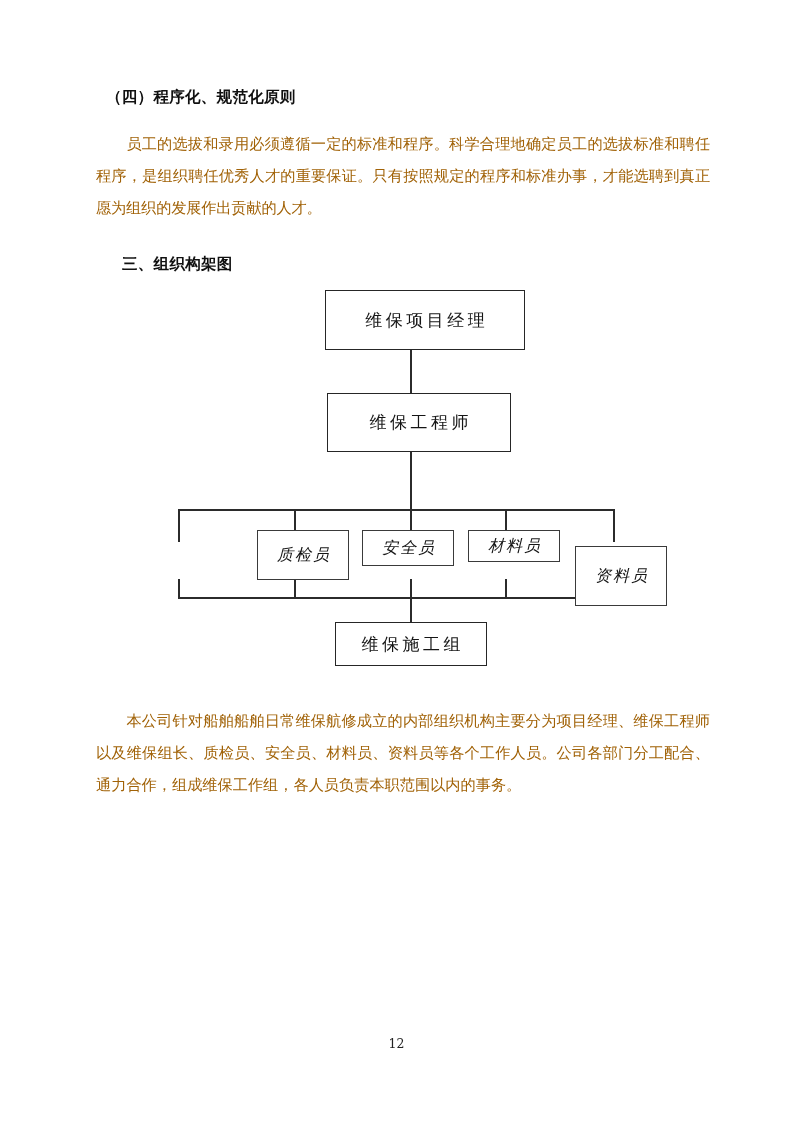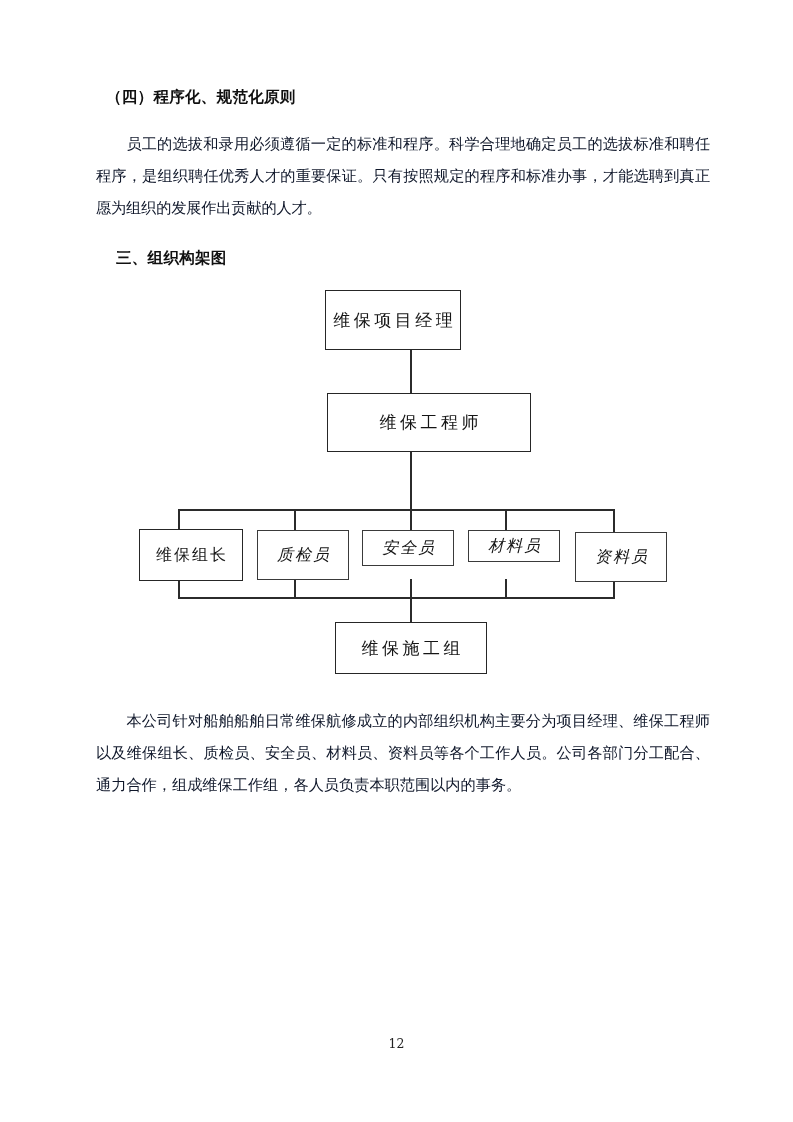--- a/index.html
+++ b/index.html
@@ -34,28 +34,28 @@
     margin: 0 0 18px 0;
     padding-left: 10px;
     line-height: 26px;
   }
   .heading-2 {
     font-family: "DejaVu Sans", sans-serif;
     font-weight: bold;
     font-size: 15.5px;
     color: #101010;
     letter-spacing: 0.3px;
-    margin: 10px;
+    margin: 16px;
     padding-left: 10px;
     line-height: 26px;
   }
   .para {
     font-family: "DejaVu Serif", serif;
     font-size: 15.2px;
-    color: #0f172a;
+    color: #a16207;
     line-height: 32px;
     margin: 0;
     text-align: justify;
     text-justify: inter-ideograph;
     text-indent: 2em;
   }
   .para-tight { letter-spacing: -0.15px; }
 
   .spacer-1 { height: 11px; }
 
@@ -126,57 +126,56 @@
     <p class="para para-tight">员工的选拔和录用必须遵循一定的标准和程序。科学合理地确定员工的选拔标准和聘任程序，是组织聘任优秀人才的重要保证。只有按照规定的程序和标准办事，才能选聘到真正愿为组织的发展作出贡献的人才。</p>
 
     <div class="spacer-1"></div>
 
     <h3 class="heading-2">三、组织构架图</h3>
 
   </div>
 
   <div class="orgchart">
 
-    <div class="node" style="left:325px; top:24px; width:136px; height:60px;">维保项目经理</div>
+    <div class="node" style="left:325px; top:24px; width:200px; height:60px;">维保项目经理</div>
 
     <div class="conn v" style="left:410px; top:84px; width:2.4px; height:43px;"></div>
 
-    <div class="node" style="left:327px; top:127px; width:204px; height:59px;">维保工程师</div>
+    <div class="node" style="left:327px; top:127px; width:184px; height:59px;">维保工程师</div>
 
     <div class="conn v" style="left:410px; top:186px; width:2.4px; height:59px;"></div>
 
     <div class="conn h" style="left:178px; top:243px; width:437px; height:1.8px;"></div>
 
     <div class="conn v vthin" style="left:178px; top:243px; height:33px;"></div>
     <div class="conn v vthin" style="left:294px; top:243px; height:33px;"></div>
     <div class="conn v vthin" style="left:410px; top:243px; height:33px;"></div>
     <div class="conn v vthin" style="left:505px; top:243px; height:33px;"></div>
     <div class="conn v vthin" style="left:613px; top:243px; height:33px;"></div>
 
-    <div class="node node-sm" style="left:139px; top:263px; width:104px; height:52px;">维保组长</div>
 
     <div class="node node-sm thin" style="left:257px; top:264px; width:92px; height:50px;">质检员</div>
 
     <div class="node node-sm thin" style="left:362px; top:264px; width:92px; height:36px;">安全员</div>
 
     <div class="node node-sm thin" style="left:468px; top:264px; width:92px; height:32px;">材料员</div>
 
-    <div class="node node-sm thin" style="left:575px; top:266px; width:92px; height:50px;">资料员</div>
+    <div class="node node-sm thin" style="left:575px; top:280px; width:92px; height:60px;">资料员</div>
 
     <div class="conn v vthin" style="left:178px; top:313px; height:19px;"></div>
     <div class="conn v vthin" style="left:294px; top:313px; height:19px;"></div>
     <div class="conn v vthin" style="left:410px; top:313px; height:19px;"></div>
     <div class="conn v vthin" style="left:505px; top:313px; height:19px;"></div>
     <div class="conn v vthin" style="left:613px; top:313px; height:19px;"></div>
 
     <div class="conn h" style="left:178px; top:331px; width:437px; height:1.8px;"></div>
 
     <div class="conn v" style="left:410px; top:331px; width:2.4px; height:26px;"></div>
 
-    <div class="node" style="left:335px; top:356px; width:152px; height:52px;">维保施工组</div>
+    <div class="node" style="left:335px; top:356px; width:152px; height:44px;">维保施工组</div>
 
   </div>
 
   <div style="position:absolute; left:96px; top:705px; width:614px;">
     <p class="para">本公司针对船舶船舶日常维保航修成立的内部组织机构主要分为项目经理、维保工程师以及维保组长、质检员、安全员、材料员、资料员等各个工作人员。公司各部门分工配合、通力合作，组成维保工作组，各人员负责本职范围以内的事务。</p>
   </div>
 
   <div class="page-number">12</div>
 
 </div>

